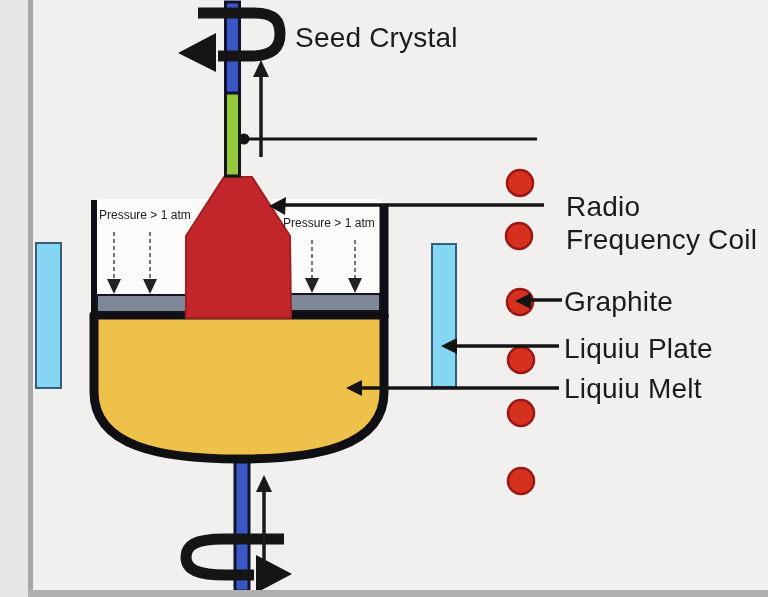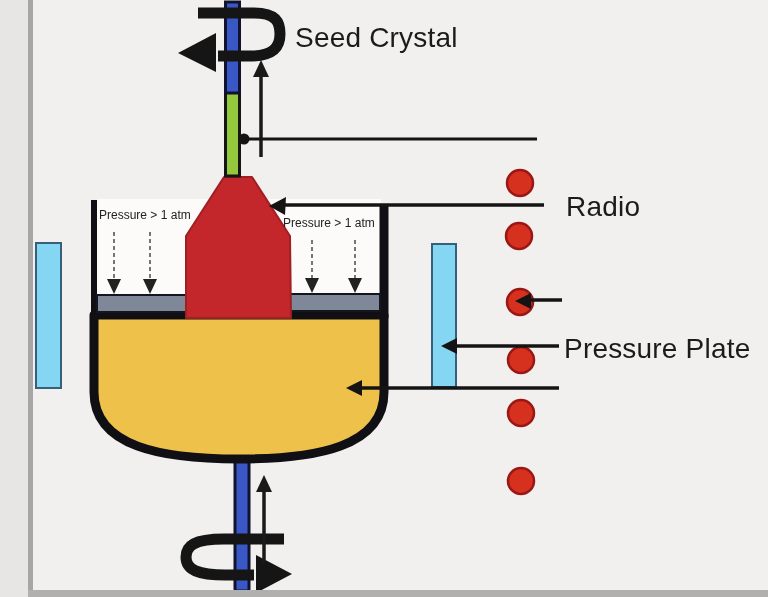--- a/index.html
+++ b/index.html
@@ -112,25 +112,28 @@
       <line x1="324" y1="388" x2="531" y2="388" stroke="#141414" stroke-width="3.5"></line>
       <polygon points="318,388 334,380 334,396" fill="#141414"></polygon>
     </g>
   </svg>
 
   <div class="lbl" style="left:267px;top:21px;">Seed Crystal</div>
 
 
   <div class="lbl" style="left:538px;top:190px;">
     <div>Radio</div>
+    <div>Frequency Coil</div>
   </div>
 
+  <div class="lbl" style="left:536px;top:285px;">Graphite</div>
 
-  <div class="lbl" style="left:536px;top:332px;">Pressure Plate</div>
+  <div class="lbl" style="left:536px;top:332px;">Liquiu Plate</div>
 
+  <div class="lbl" style="left:536px;top:372px;">Liquiu Melt</div>
 
   <div class="plbl" style="left:71px;top:208px;">Pressure &gt; 1 atm</div>
 
   <div class="plbl" style="left:255px;top:216px;">Pressure &gt; 1 atm</div>
 
   <div id="edge-left"></div>
   <div id="edge-right"></div>
   <div id="edge-bottom"></div>
 </div>
 

